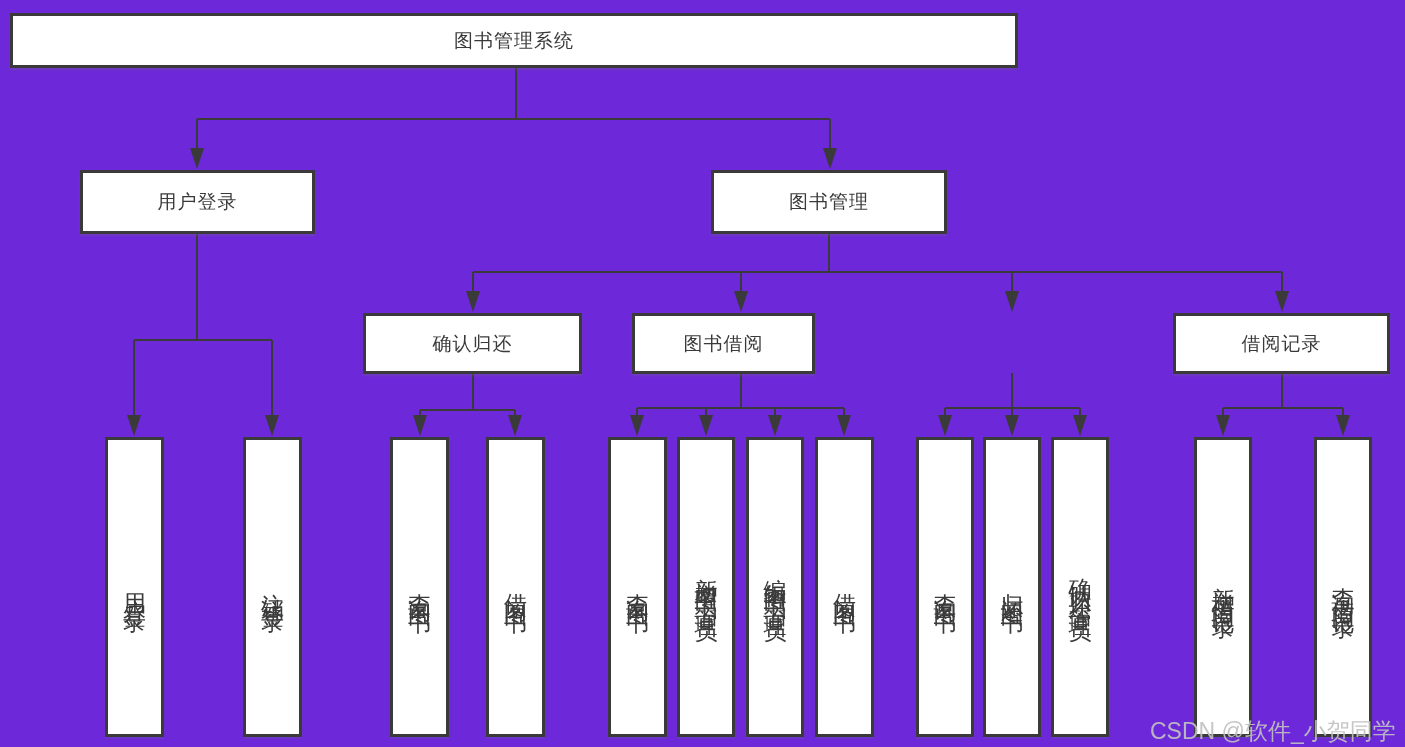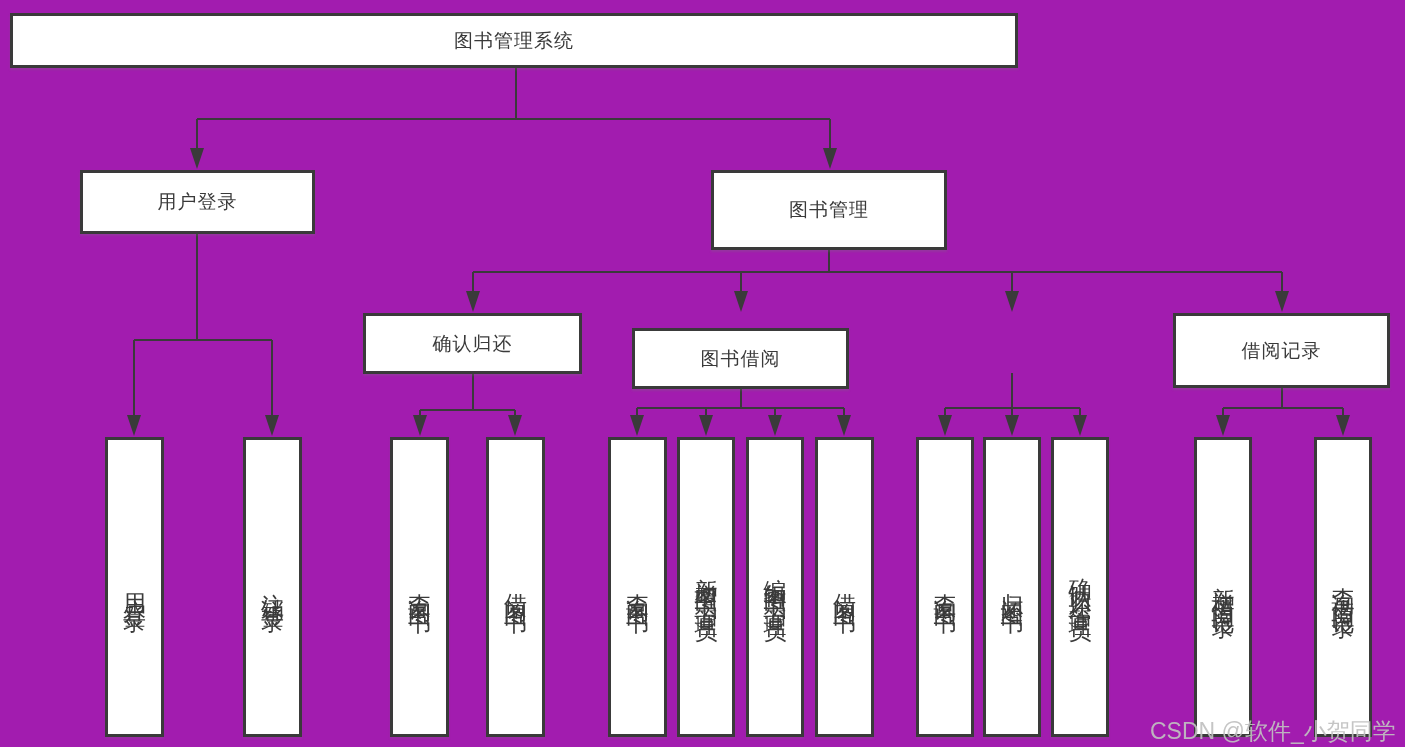--- a/index.html
+++ b/index.html
@@ -1,17 +1,17 @@
 <!DOCTYPE html>
 <html><head>
 <meta charset="utf-8">
 <style>
   html,body { margin:0; padding:0; background:#ffffff; }
   .stage {
-    position:relative; width:1405px; height:747px; background:#a21caf;
+    position:relative; width:1405px; height:747px; background:#6d28d9;
     font-family:"Liberation Sans", sans-serif; overflow:hidden;
   }
   svg.connectors { position:absolute; left:0; top:0; z-index:1; }
   .node {
     position:absolute; box-sizing:border-box; background:#ffffff;
     border:3px solid #3a3a3a; color:#3a3a3a;
     display:flex; align-items:center; justify-content:center;
     z-index:2; box-shadow:0 2px 2px rgba(120,120,120,0.25);
   }
   .node.h { font-size:19px; letter-spacing:1px; font-weight:400; }
@@ -59,25 +59,25 @@
       <polygon points="1005,415 1019,415 1012,436"></polygon>
       <polygon points="1073,415 1087,415 1080,436"></polygon>
       <polygon points="1216,415 1230,415 1223,436"></polygon>
       <polygon points="1336,415 1350,415 1343,436"></polygon>
     </g>
   </svg>
 
   <div class="node h" style="left:10px;top:13px;width:1008px;height:55px">图书管理系统</div>
 
   <div class="node h" style="left:80px;top:170px;width:235px;height:64px">用户登录</div>
-  <div class="node h" style="left:711px;top:170px;width:236px;height:80px">图书管理</div>
+  <div class="node h" style="left:711px;top:170px;width:236px;height:64px">图书管理</div>
 
   <div class="node h" style="left:363px;top:313px;width:219px;height:61px">确认归还</div>
-  <div class="node h" style="left:632px;top:328px;width:217px;height:61px">图书借阅</div>
-  <div class="node h" style="left:1173px;top:313px;width:217px;height:75px">借阅记录</div>
+  <div class="node h" style="left:632px;top:313px;width:183px;height:61px">图书借阅</div>
+  <div class="node h" style="left:1173px;top:313px;width:217px;height:61px">借阅记录</div>
 
   <div class="node v" style="left:105px;top:437px;width:59px;height:300px">用户登录</div>
   <div class="node v" style="left:243px;top:437px;width:59px;height:300px">注销登录</div>
 
   <div class="node v" style="left:390px;top:437px;width:59px;height:300px">查询图书</div>
   <div class="node v" style="left:486px;top:437px;width:59px;height:300px">借阅图书</div>
 
   <div class="node v" style="left:608px;top:437px;width:59px;height:300px">查询图书</div>
   <div class="node v" style="left:677px;top:437px;width:58px;height:300px">新增图书（管理员）</div>
   <div class="node v" style="left:746px;top:437px;width:58px;height:300px">编辑图书（管理员）</div>

